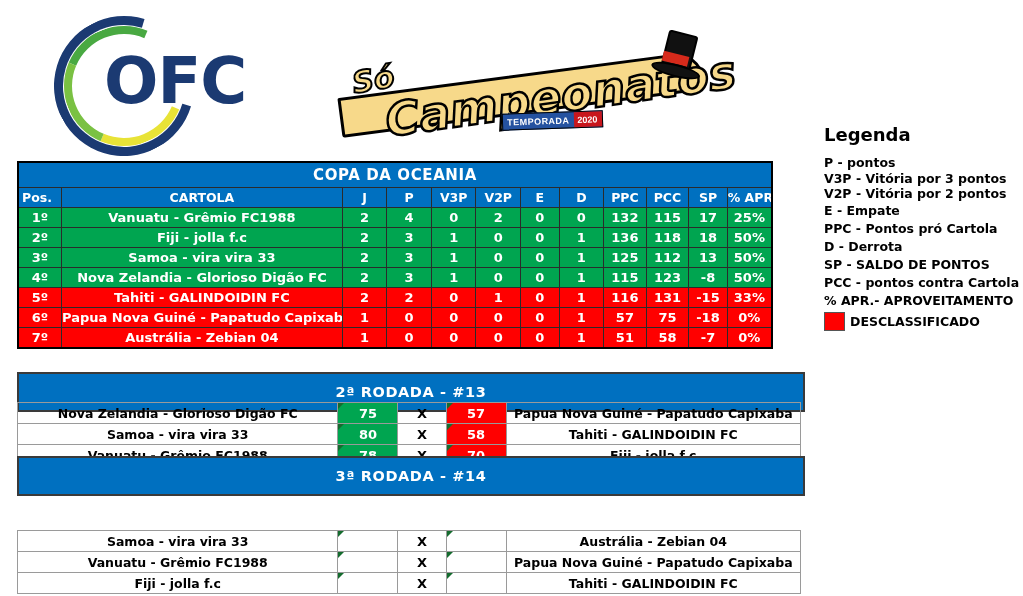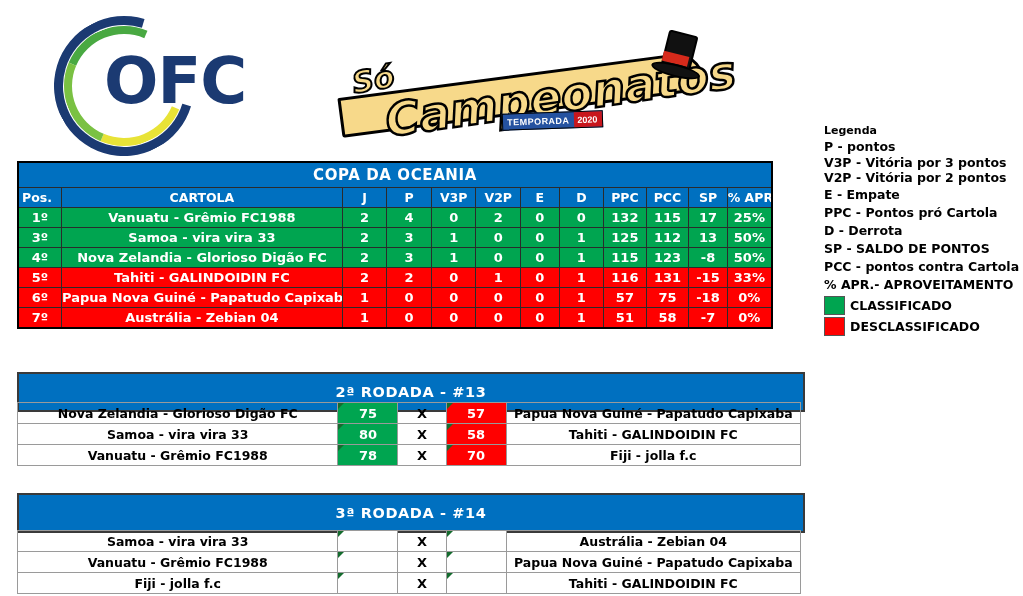--- a/index.html
+++ b/index.html
@@ -89,21 +89,21 @@
     position:absolute;left:9px;top:22px;width:26px;height:10px;background:#d62a1b;
   }
   #sc-logo .hat .brim{
     position:absolute;left:0;top:32px;width:46px;height:9px;
     background:#111;border:2px solid #000;border-radius:50%;
   }
 
   
   #legend{position:absolute;left:824px;top:124px;width:198px;}
   #legend .lg-title{
-    font-size:11px;font-weight:bold;color:#000;margin-bottom:1px;
+    font-size:18px;font-weight:bold;color:#000;margin-bottom:9px;
     font-family:"DejaVu Sans", sans-serif;
   }
   #legend .lg-line{
     font-size:12.5px;font-weight:bold;color:#000;line-height:1.45;
     white-space:nowrap;
     font-family:"DejaVu Sans", sans-serif;
   }
   #legend .lg-tight{line-height:1.18;}
   #legend .lg-swatch-row{display:flex;align-items:center;margin-top:2px;}
   #legend .sw{
@@ -143,21 +143,21 @@
   
   .round-banner{
     position:absolute;left:17px;width:784px;height:36px;
     background:#0070c0;
     border:2px solid #3a3a3a;
     display:flex;align-items:center;justify-content:center;
     color:#fff;font-size:14.5px;font-weight:bold;letter-spacing:.6px;
     font-family:"DejaVu Sans", sans-serif;
   }
   #banner-r2{top:372px;}
-  #banner-r3{top:493px;}
+  #banner-r3{top:456px;}
 
   
   .match-table{
     position:absolute;left:17px;width:784px;
     border-collapse:collapse;table-layout:fixed;
     border:1px solid #9a9a9a;
   }
   #matches-r2{top:402px;}
   #matches-r3{top:530px;}
   .match-table td{
@@ -210,24 +210,20 @@
   <div class="lg-title">Legenda</div>
   <div class="lg-line">P - pontos</div>
   <div class="lg-line lg-tight">V3P - Vitória por 3 pontos</div>
   <div class="lg-line lg-tight">V2P - Vitória por 2 pontos</div>
   <div class="lg-line">E - Empate</div>
   <div class="lg-line">PPC - Pontos pró Cartola</div>
   <div class="lg-line">D - Derrota</div>
   <div class="lg-line">SP  - SALDO DE PONTOS</div>
   <div class="lg-line">PCC - pontos contra Cartola</div>
   <div class="lg-line">% APR.- APROVEITAMENTO</div>
-  <div class="lg-swatch-row">
-    <div class="sw green"></div>
-    <div class="sw-label">CLASSIFICADO</div>
-  </div>
   <div class="lg-swatch-row">
     <div class="sw red"></div>
     <div class="sw-label">DESCLASSIFICADO</div>
   </div>
 </div>
 
 <table id="standings">
   <colgroup>
     <col style="width:43px">
       <col style="width:277px">
@@ -268,20 +264,34 @@
         <td>0</td>
         <td>2</td>
         <td>0</td>
         <td>0</td>
         <td>132</td>
         <td>115</td>
         <td>17</td>
         <td>25%</td>
       </tr>
       <tr class="green">
+        <td>2º</td>
+        <td>Fiji - jolla f.c</td>
+        <td>2</td>
+        <td>3</td>
+        <td>1</td>
+        <td>0</td>
+        <td>0</td>
+        <td>1</td>
+        <td>136</td>
+        <td>118</td>
+        <td>18</td>
+        <td>50%</td>
+      </tr>
+      <tr class="green">
         <td>3º</td>
         <td>Samoa - vira vira 33</td>
         <td>2</td>
         <td>3</td>
         <td>1</td>
         <td>0</td>
         <td>0</td>
         <td>1</td>
         <td>125</td>
         <td>112</td>

